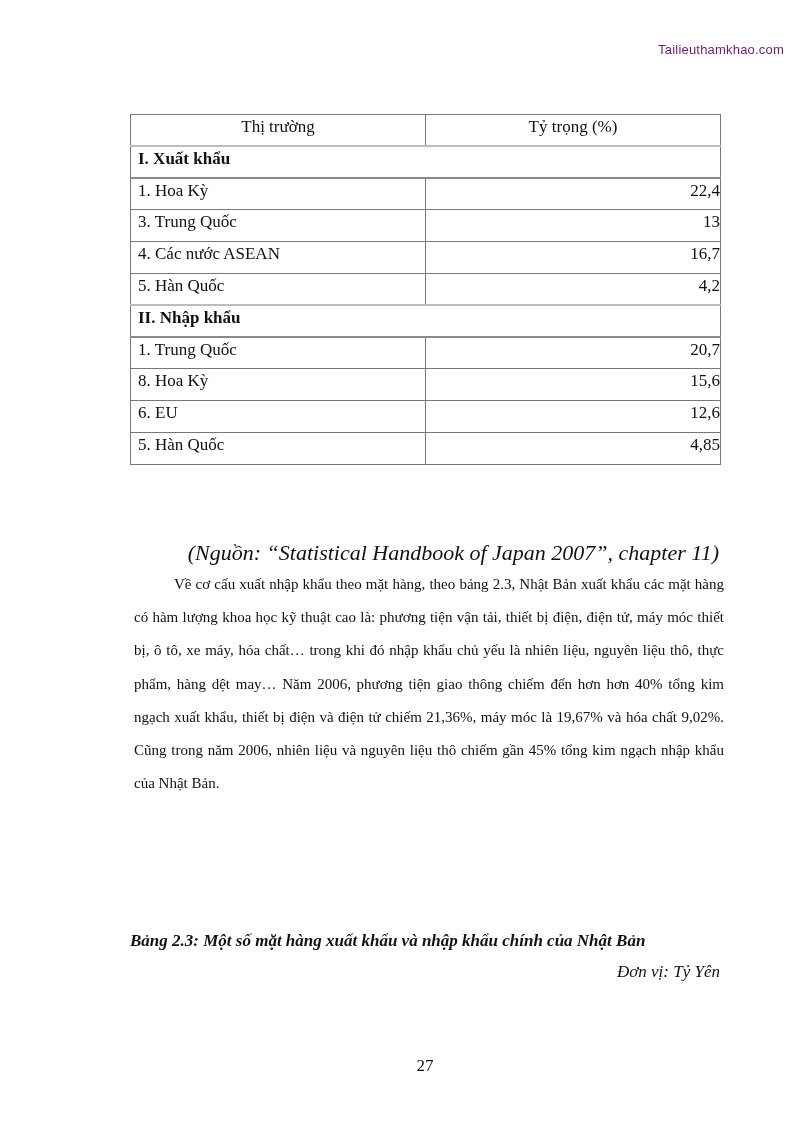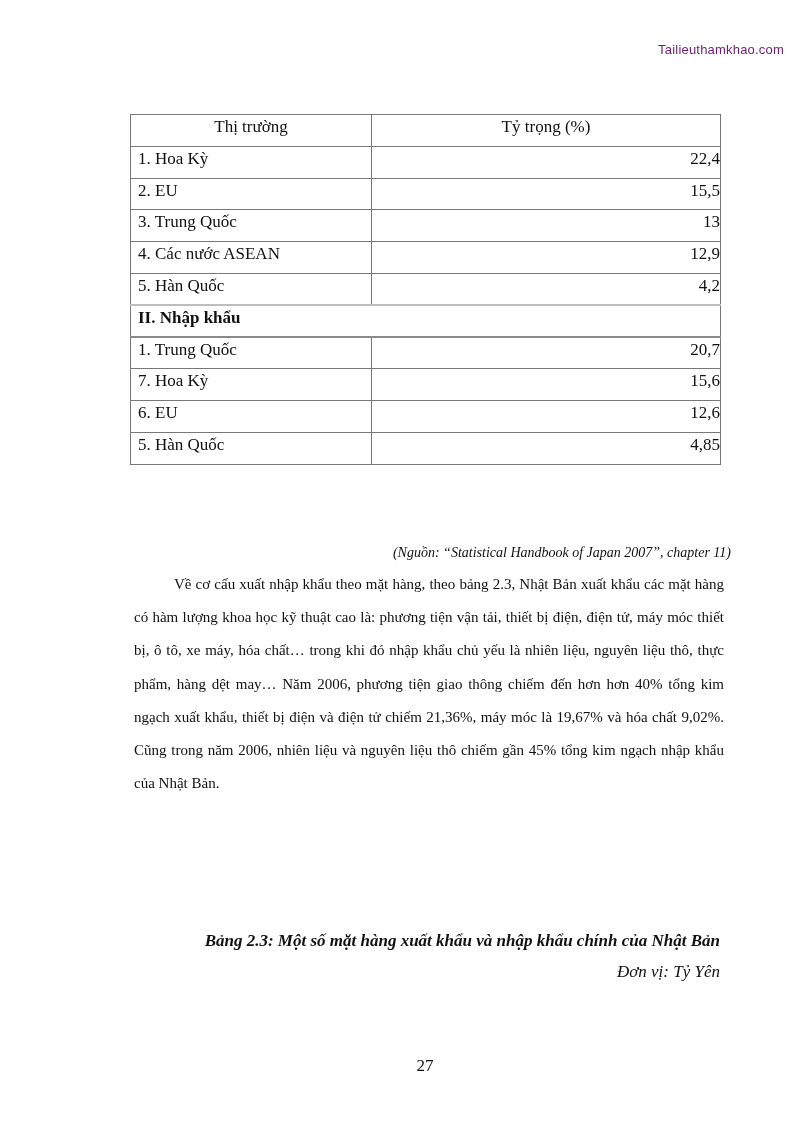--- a/index.html
+++ b/index.html
@@ -39,49 +39,48 @@
       padding: 0 0 0 7px;
       font-weight: normal;
       vertical-align: top;
       line-height: 24px;
       box-sizing: border-box;
     }
     .data-table tr.section-row td {
       border-top: 2px solid #bdbdbd;
       border-bottom: 2px solid #8a8a8a;
     }
-    .data-table .col-market { width: 241px; }
+    .data-table .col-market { width: 295px; }
     .data-table .col-share { text-align: right; padding-left: 0; }
     .data-table th { text-align: center; padding-left: 0; }
     .data-table .section-label { font-weight: bold; }
     .source-note {
       position: absolute;
       top: 541px;
-      right: 63px;
-      font-size: 14px;
+      right: 75px;
+      font-size: 22px;
       font-style: italic;
       line-height: 24px;
     }
     .paragraph {
       position: absolute;
       left: 134px;
       top: 568px;
       width: 590px;
       font-size: 15px;
       line-height: 33.2px;
       text-align: justify;
       text-indent: 40px;
       margin: 0;
     }
     .table-caption {
       position: absolute;
       left: 130px;
       top: 929px;
       width: 590px;
-      text-align: right;
       font-size: 17px;
       font-weight: bold;
       font-style: italic;
       line-height: 24px;
     }
     .unit-note {
       position: absolute;
       top: 960px;
       right: 74px;
       font-size: 17px;
@@ -103,50 +102,49 @@
 
 <div class="watermark">Tailieuthamkhao.com</div>
 
 <table class="data-table">
   <tbody>
       <tr>
     <th class="col-market">Thị trường</th>
     <th>Tỷ trọng (%)</th>
   </tr>
 
+  <tr class="section-row">
+    <td colspan="2" class="section-label">I. Xuất khẩu</td>
+  </tr>
   <tr>
     <td class="col-market">1. Hoa Kỳ</td>
     <td class="col-share">22,4</td>
-  </tr>
-  <tr>
-    <td class="col-market">2. EU</td>
-    <td class="col-share">15,5</td>
   </tr>
   <tr>
     <td class="col-market">3. Trung Quốc</td>
     <td class="col-share">13</td>
   </tr>
   <tr>
     <td class="col-market">4. Các nước ASEAN</td>
-    <td class="col-share">12,9</td>
+    <td class="col-share">16,7</td>
   </tr>
   <tr>
     <td class="col-market">5. Hàn Quốc</td>
     <td class="col-share">4,2</td>
   </tr>
 
   <tr class="section-row">
     <td colspan="2" class="section-label">II. Nhập khẩu</td>
   </tr>
   <tr>
     <td class="col-market">1. Trung Quốc</td>
     <td class="col-share">20,7</td>
   </tr>
   <tr>
-    <td class="col-market">7. Hoa Kỳ</td>
+    <td class="col-market">8. Hoa Kỳ</td>
     <td class="col-share">15,6</td>
   </tr>
   <tr>
     <td class="col-market">6. EU</td>
     <td class="col-share">12,6</td>
   </tr>
   <tr>
     <td class="col-market">5. Hàn Quốc</td>
     <td class="col-share">4,85</td>
   </tr>

